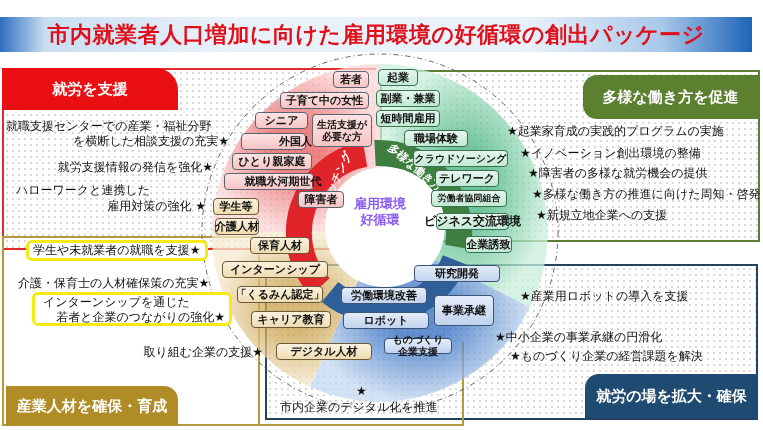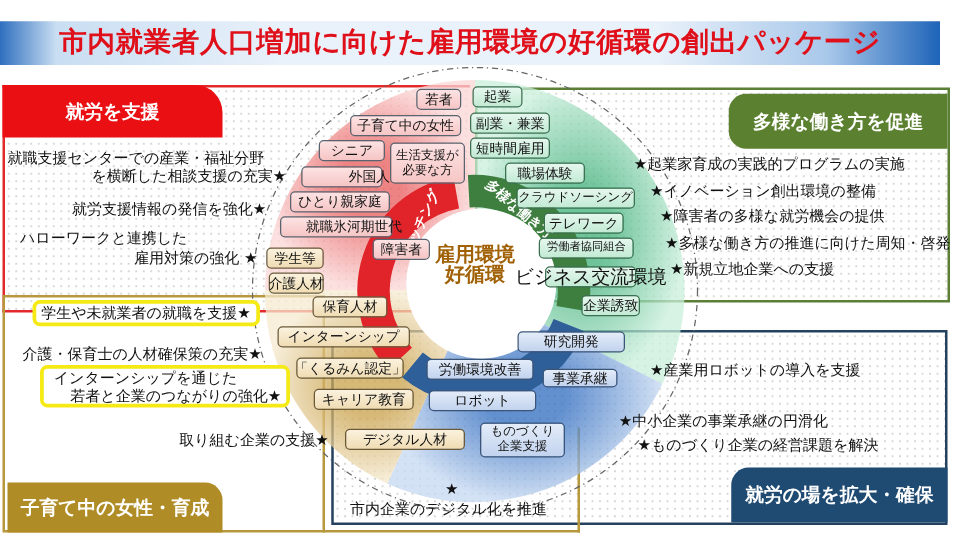--- a/index.html
+++ b/index.html
@@ -24,21 +24,21 @@
   .hdr-green{left:583px;top:75px;width:175px;height:44px;background:#5b8030;border-radius:14px 0 0 14px;}
   .hdr-gold{left:6px;top:386px;width:172px;height:40px;background:#b08c26;border-radius:0 14px 0 0;}
   .hdr-navy{left:585px;top:374px;width:173px;height:44px;background:#1f4a72;border-radius:14px 0 0 0;}
   
   .item{font-size:12px;color:#111;white-space:nowrap;line-height:15px;}
   .r{text-align:right;}
   .hl{border:3px solid #f5ea15;border-radius:6px;background:#fff;padding:0 4px;}
   
   .wheel{left:200px;top:52px;width:360px;height:360px;}
   .pill{position:absolute;border:1px solid #5a6470;border-radius:4px;font-size:11px;color:#111;
-    text-align:center;white-space:nowrap;box-sizing:border-box;display:flex;align-items:center;justify-content:center;line-height:11px;}
+    text-align:center;white-space:nowrap;box-sizing:border-box;display:flex;align-items:center;justify-content:center;line-height:11px;font-weight:bold;}
   .p-red{background:linear-gradient(#fde3e3,#f6c5c5);}
   .p-green{background:linear-gradient(#e6f7ee,#c2ead4);border-color:#3b7050;}
   .p-gold{background:linear-gradient(#fbf2de,#efdcb3);border-color:#6a5a3a;}
   .p-blue{background:linear-gradient(#e3ecf9,#c2d3ee);border-color:#3b5478;}
   .star{font-size:12px;color:#111;}
 </style>
 </head>
 <body>
 
 <div class="canvas">
@@ -77,21 +77,21 @@
     <path d="M180 180 L12 180 A168 168 0 0 0 110 335 Z" fill="url(#gGold)" opacity="0.75"></path>
     <path d="M180 180 L110 335 A168 168 0 0 0 330 255 Z" fill="url(#gBlue)" opacity="0.75"></path>
     <circle cx="180" cy="180" r="178" fill="none" stroke="#666" stroke-width="1" stroke-dasharray="5,3,1,3"></circle>
 
     <path d="M120 235 A80 80 0 0 1 165 102" fill="none" stroke="#e0242a" stroke-width="26"></path>
     <path d="M175 101 A80 80 0 0 1 258 195" fill="none" stroke="#3e7f40" stroke-width="26"></path>
     <path d="M255 208 A80 80 0 0 1 130 240" fill="none" stroke="#2e5f98" stroke-width="26"></path>
     <circle cx="185" cy="175" r="60" fill="#ffffff"></circle>
   </svg>
 
-  <div class="abs" style="left:335px;top:196px;width:90px;text-align:center;font-weight:bold;font-size:16px;line-height:16px;color:#a16207;">
+  <div class="abs" style="left:335px;top:196px;width:90px;text-align:center;font-weight:bold;font-size:13px;line-height:16px;color:#8b5cf6;">
     <div>雇用環境</div>
     <div>好循環</div>
   </div>
   <div class="abs" style="left:318px;top:200px;color:#fff;font-size:11px;font-weight:bold;transform:rotate(-65deg);transform-origin:left top;white-space:nowrap;">マッチング</div>
   <div class="abs" style="left:382px;top:160px;color:#fff;font-size:11px;font-weight:bold;transform:rotate(40deg);white-space:nowrap;">多様な働き方</div>
   <div class="abs" style="left:340px;top:250px;color:#fff;font-size:12px;font-weight:bold;transform:rotate(-10deg);white-space:nowrap;">生産性向上</div>
 
   <div class="pill p-red" style="left:333px;top:71px;width:36px;height:17px;">若者</div>
   <div class="pill p-red" style="left:280px;top:92px;width:89px;height:17px;">子育て中の女性</div>
   <div class="pill p-red" style="left:255px;top:112px;width:53px;height:17px;">シニア</div>
@@ -105,42 +105,42 @@
   <div class="pill p-red" style="left:266px;top:191px;width:46px;height:17px;margin-left:32px;">障害者</div>
   <div class="pill p-gold" style="left:213px;top:198px;width:46px;height:17px;">学生等</div>
 
   <div class="pill p-green" style="left:378px;top:69px;width:40px;height:17px;">起業</div>
   <div class="pill p-green" style="left:376px;top:90px;width:64px;height:17px;">副業・兼業</div>
   <div class="pill p-green" style="left:376px;top:110px;width:64px;height:17px;">短時間雇用</div>
   <div class="pill p-green" style="left:404px;top:130px;width:64px;height:17px;">職場体験</div>
   <div class="pill p-green" style="left:413px;top:150px;width:95px;height:17px;font-size:10px;">クラウドソーシング</div>
   <div class="pill p-green" style="left:435px;top:170px;width:64px;height:17px;">テレワーク</div>
   <div class="pill p-green" style="left:431px;top:190px;width:76px;height:17px;font-size:9px;">労働者協同組合</div>
-  <div class="pill p-green" style="left:436px;top:213px;width:73px;height:17px;font-size:15px;">ビジネス交流環境</div>
+  <div class="pill p-green" style="left:436px;top:213px;width:73px;height:17px;font-size:12px;">ビジネス交流環境</div>
   <div class="pill p-green" style="left:465px;top:236px;width:47px;height:17px;">企業誘致</div>
 
   <div class="pill p-gold" style="left:215px;top:218px;width:44px;height:17px;">介護人材</div>
   <div class="pill p-gold" style="left:250px;top:237px;width:60px;height:17px;">保育人材</div>
   <div class="pill p-gold" style="left:222px;top:261px;width:106px;height:17px;">インターンシップ</div>
   <div class="pill p-gold" style="left:237px;top:286px;width:86px;height:17px;">「くるみん認定」</div>
   <div class="pill p-gold" style="left:251px;top:311px;width:80px;height:17px;">キャリア教育</div>
   <div class="pill p-gold" style="left:276px;top:343px;width:96px;height:17px;">デジタル人材</div>
 
   <div class="pill p-blue" style="left:414px;top:265px;width:86px;height:17px;">研究開発</div>
   <div class="pill p-blue" style="left:341px;top:287px;width:86px;height:17px;">労働環境改善</div>
-  <div class="pill p-blue" style="left:434px;top:295px;width:60px;height:15px;">事業承継</div>
+  <div class="pill p-blue" style="left:434px;top:295px;width:60px;height:31px;">事業承継</div>
   <div class="pill p-blue" style="left:343px;top:312px;width:86px;height:17px;">ロボット</div>
-  <div class="pill p-blue" style="left:384px;top:338px;width:68px;height:28px;flex-direction:column;font-size:10px;line-height:12px;">
+  <div class="pill p-blue" style="left:384px;top:338px;width:68px;height:16px;flex-direction:column;font-size:10px;line-height:12px;">
     <span>ものづくり</span>
     <span>企業支援</span>
   </div>
 
   <div class="abs hdr hdr-red">就労を支援</div>
   <div class="abs hdr hdr-green">多様な働き方を促進</div>
-  <div class="abs hdr hdr-gold">子育て中の女性・育成</div>
+  <div class="abs hdr hdr-gold">産業人材を確保・育成</div>
   <div class="abs hdr hdr-navy">就労の場を拡大・確保</div>
 
   <div class="abs item" style="left:6px;top:119px;">就職支援センターでの産業・福祉分野</div>
   <div class="abs item r" style="left:40px;top:134px;width:189px;">を横断した相談支援の充実★</div>
   <div class="abs item r" style="left:20px;top:160px;width:193px;">就労支援情報の発信を強化★</div>
   <div class="abs item" style="left:16px;top:183px;text-align:right;">ハローワークと連携した</div>
   <div class="abs item r" style="left:60px;top:199px;width:146px;">雇用対策の強化 ★</div>
   <div class="abs item hl" style="left:26px;top:240px;">学生や未就業者の就職を支援★</div>
 
   <div class="abs hl" style="left:32px;top:292px;width:200px;height:34px;box-sizing:border-box;">

